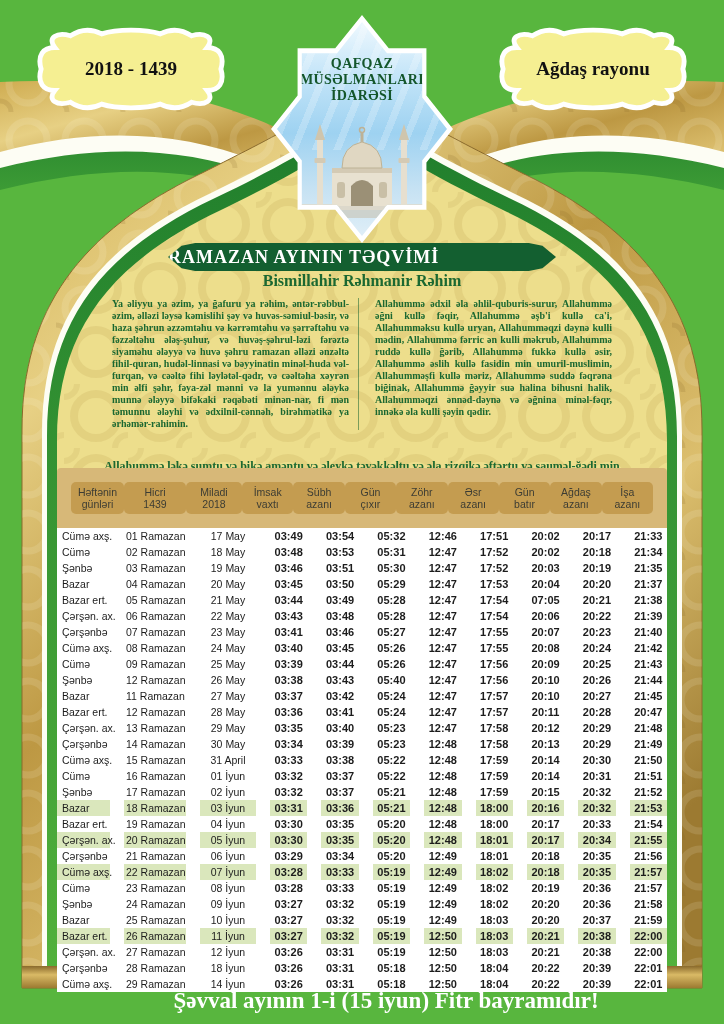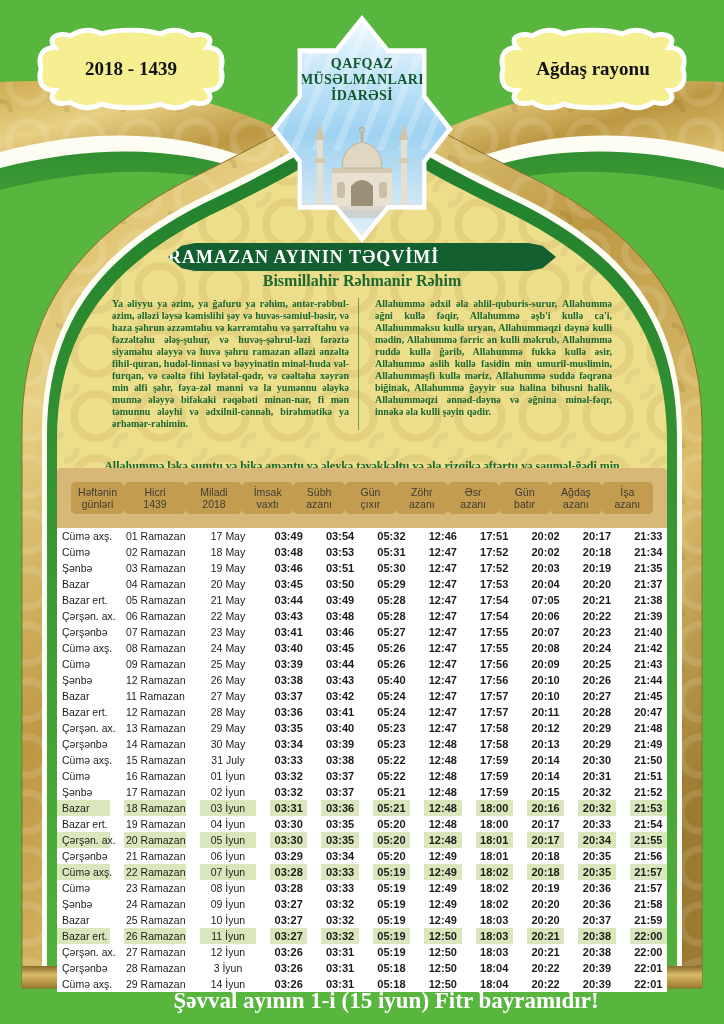--- a/index.html
+++ b/index.html
@@ -443,21 +443,21 @@
           <div class="tcell c5 time">05:23</div>
           <div class="tcell c6 time">12:48</div>
           <div class="tcell c7 time">17:58</div>
           <div class="tcell c8 time">20:13</div>
           <div class="tcell c9 time">20:29</div>
           <div class="tcell c10 time">21:49</div>
         </div>
         <div class="trow">
           <div class="tcell c0">Cümə axş.</div>
           <div class="tcell c1">15 Ramazan</div>
-          <div class="tcell c2">31 July</div>
+          <div class="tcell c2">31 April</div>
           <div class="tcell c3 time">03:33</div>
           <div class="tcell c4 time">03:38</div>
           <div class="tcell c5 time">05:22</div>
           <div class="tcell c6 time">12:48</div>
           <div class="tcell c7 time">17:59</div>
           <div class="tcell c8 time">20:14</div>
           <div class="tcell c9 time">20:30</div>
           <div class="tcell c10 time">21:50</div>
         </div>
         <div class="trow">
@@ -612,21 +612,21 @@
           <div class="tcell c5 time">05:19</div>
           <div class="tcell c6 time">12:50</div>
           <div class="tcell c7 time">18:03</div>
           <div class="tcell c8 time">20:21</div>
           <div class="tcell c9 time">20:38</div>
           <div class="tcell c10 time">22:00</div>
         </div>
         <div class="trow">
           <div class="tcell c0">Çərşənbə</div>
           <div class="tcell c1">28 Ramazan</div>
-          <div class="tcell c2">3 İyun</div>
+          <div class="tcell c2">18 İyun</div>
           <div class="tcell c3 time">03:26</div>
           <div class="tcell c4 time">03:31</div>
           <div class="tcell c5 time">05:18</div>
           <div class="tcell c6 time">12:50</div>
           <div class="tcell c7 time">18:04</div>
           <div class="tcell c8 time">20:22</div>
           <div class="tcell c9 time">20:39</div>
           <div class="tcell c10 time">22:01</div>
         </div>
         <div class="trow">

